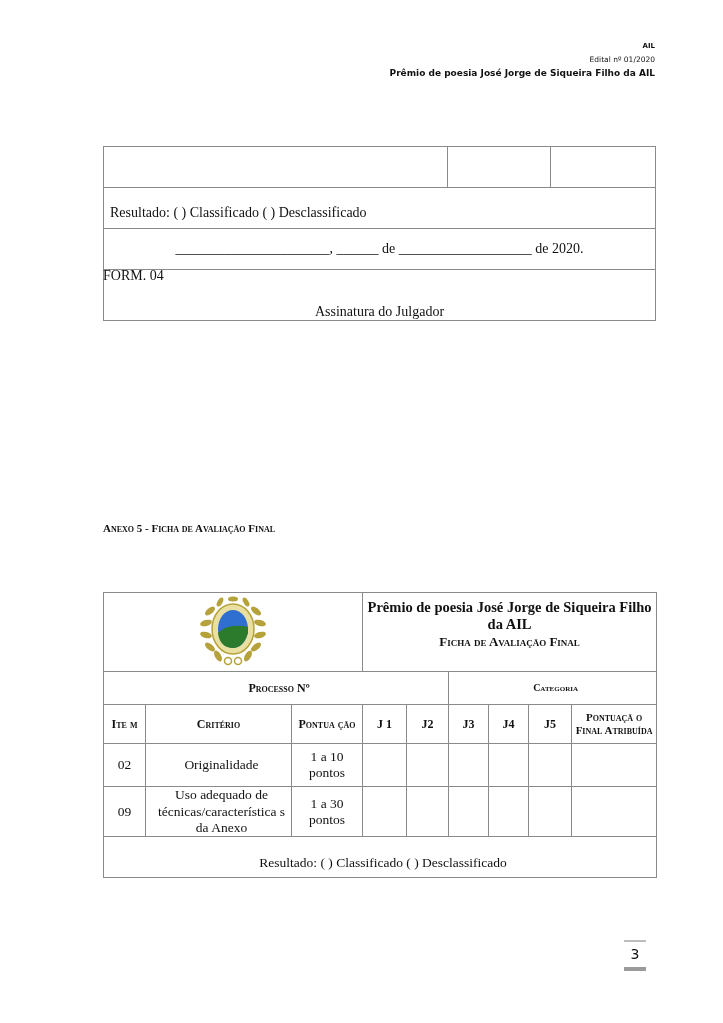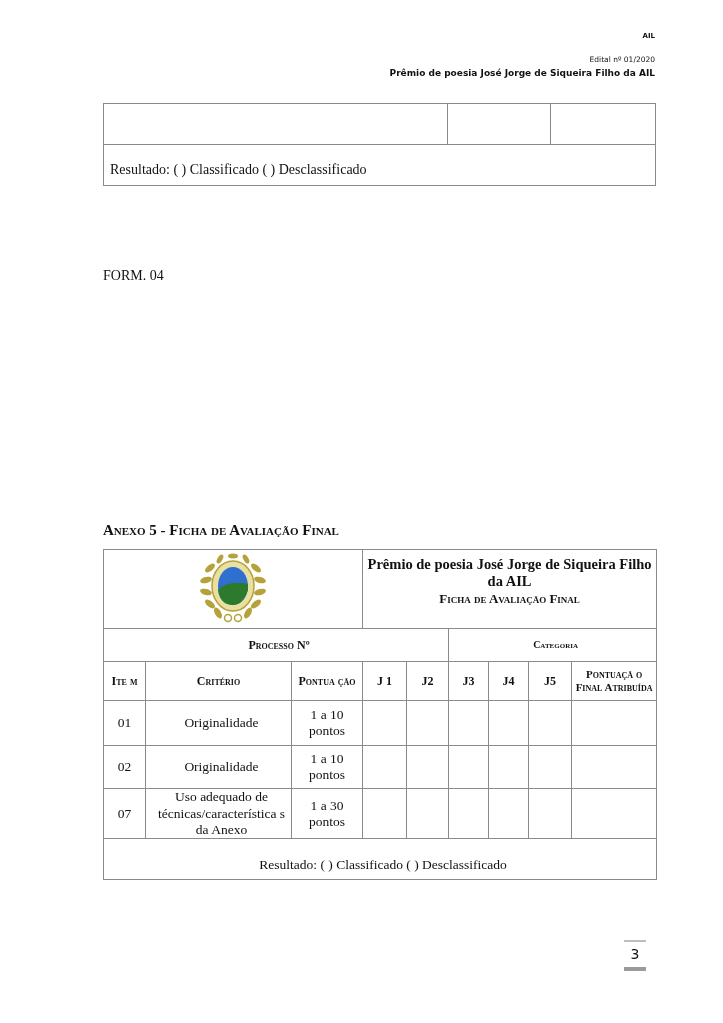--- a/index.html
+++ b/index.html
@@ -1,31 +1,31 @@
 <!DOCTYPE html>
 <html><head>
 <meta charset="utf-8">
 <style>
   html, body { margin:0; padding:0; background:#ffffff; }
   body { width:723px; height:1023px; position:relative; overflow:hidden; font-family:"Liberation Serif", serif; color:#111; }
   .hdr { position:absolute; right:68px; text-align:right; font-family:"DejaVu Sans", sans-serif; color:#111; }
-  .hdr1 { top:32px; font-size:7px; font-weight:bold; }
+  .hdr1 { top:42px; font-size:7px; font-weight:bold; }
   .hdr2 { top:55px; font-size:7.5px; }
   .hdr3 { top:68px; font-size:9px; font-weight:bold; }
 
-  table { border-collapse:collapse; position:absolute; }
+  table { border-collapse:collapse; position:absolute;margin-top:43px; }
   td { border:1px solid #8a8a8a; padding:0; vertical-align:middle; }
 
   #top-table { left:103px; top:103px; width:553px; }
   #top-table td { font-size:14px; }
   .res { padding-left:6px; padding-top:10px; }
   .ctr { text-align:center; }
 
   .form04 { position:absolute; left:103px; top:268px; font-size:14px; }
-  .annex { position:absolute; left:103px; top:522px; font-size:15px; font-weight:bold; font-variant:small-caps; }
+  .annex { position:absolute; left:103px; top:522px; font-size:11px; font-weight:bold; font-variant:small-caps; }
 
   #eval-table { left:103px; top:549px; width:553px; table-layout:fixed; }
   #eval-table td { font-size:13.5px; text-align:center; line-height:1.2; }
   .sc { font-variant:small-caps; font-weight:bold; }
   .left { text-align:left; padding-left:6px !important; }
   .title-cell { vertical-align:top !important; padding-top:6px !important; font-weight:bold; font-size:14.5px !important; }
   .title-sub { font-variant:small-caps; font-size:13px; }
   .hdrrow td { font-size:12px !important; }
 
   .pnum { position:absolute; left:624px; top:940px; width:22px; text-align:center; font-family:"DejaVu Sans", sans-serif; font-size:14px; }
@@ -46,20 +46,26 @@
       <col style="width:105px">
     </colgroup>
   <tbody>
       <tr style="height:41px">
     <td></td>
     <td></td>
     <td></td>
   </tr>
   <tr style="height:41px">
     <td colspan="3" class="res">Resultado: ( ) Classificado ( ) Desclassificado</td>
+  </tr>
+  <tr style="height:41px">
+    <td colspan="3" class="ctr">______________________, ______ de ___________________ de 2020.</td>
+  </tr>
+  <tr style="height:51px">
+    <td colspan="3" class="ctr" style="vertical-align:bottom;">Assinatura do Julgador</td>
   </tr>
 </tbody>
   </table>
 <div class="form04">FORM. 04</div>
 
 <div class="annex">Anexo 5 - Ficha de Avaliação Final</div>
 
 <table id="eval-table">
   <colgroup>
     <col style="width:42px">
@@ -111,44 +117,33 @@
     <td class="sc">Ite m</td>
     <td class="sc">Critério</td>
     <td class="sc">Pontua ção</td>
     <td class="sc">J 1</td>
     <td class="sc">J2</td>
     <td class="sc">J3</td>
     <td class="sc">J4</td>
     <td class="sc">J5</td>
     <td class="sc" style="font-size:11px !important;">Pontuaçã o Final Atribuída</td>
   </tr>
-  <tr style="height:45px">
-    <td>01</td>
-    <td class="left">Originalidade</td>
-    <td>1 a 10 pontos</td>
-    <td></td>
-        <td></td>
-    <td></td>
-        <td></td>
-    <td></td>
-        <td></td>
-  </tr>
   <tr style="height:43px">
     <td>02</td>
     <td class="left">Originalidade</td>
     <td>1 a 10 pontos</td>
     <td></td>
         <td></td>
     <td></td>
         <td></td>
     <td></td>
         <td></td>
   </tr>
   <tr style="height:50px">
-    <td>07</td>
+    <td>09</td>
     <td class="left">Uso adequado de técnicas/característica s da Anexo</td>
     <td>1 a 30 pontos</td>
     <td></td>
         <td></td>
     <td></td>
         <td></td>
     <td></td>
         <td></td>
   </tr>
   <tr style="height:41px">

